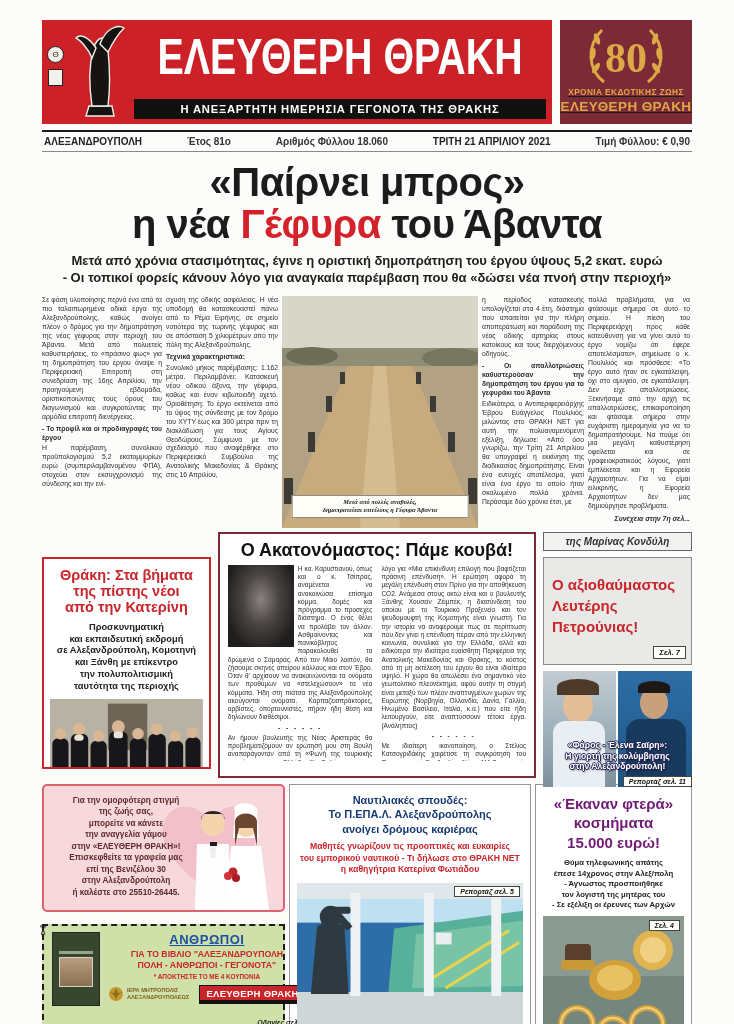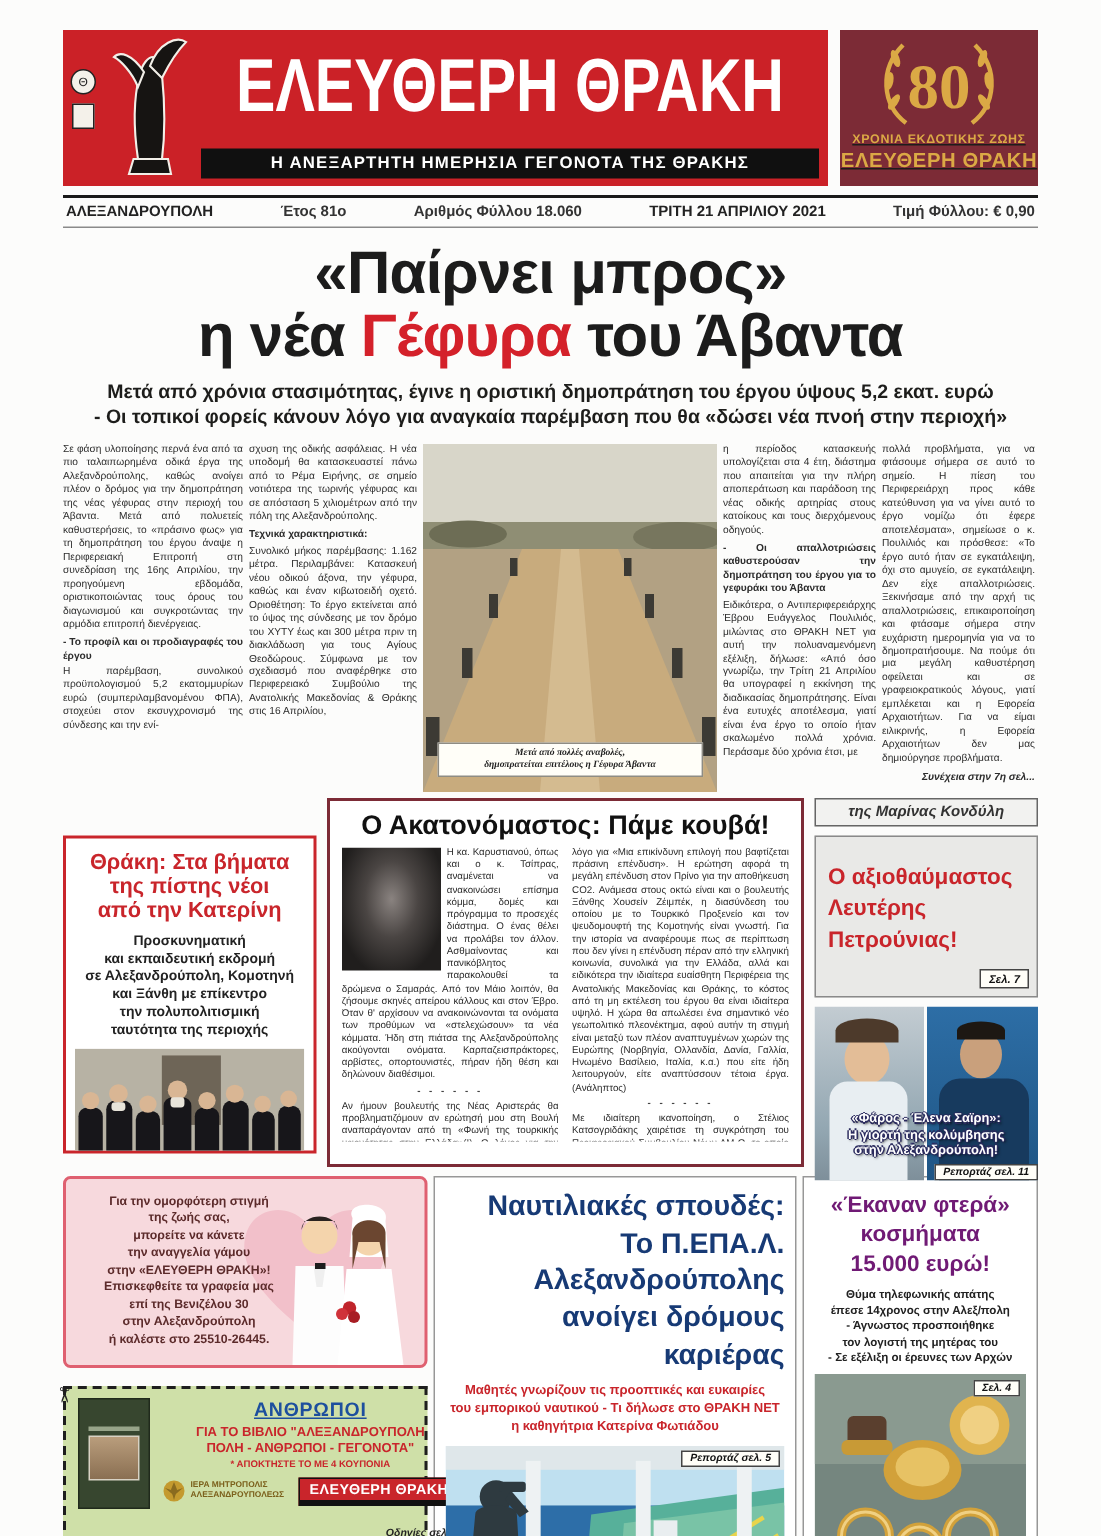--- a/index.html
+++ b/index.html
@@ -101,21 +101,21 @@
   .coupon-red{color:#c9252b;font-weight:800;font-size:8.7px;line-height:1.3;margin-top:2px;}
   .coupon-small{color:#c9252b;font-weight:700;font-size:6.4px;margin-top:1px;}
   .coupon-row{display:flex;align-items:center;justify-content:center;gap:10px;margin-top:5px;}
   .emblem-wrap{display:flex;align-items:center;gap:3px;}
   .emblem-txt{font-size:5.6px;font-weight:700;color:#7c611c;text-align:left;line-height:1.3;}
   .minilogo{background:#c9252b;border:1px solid #111;border-bottom:4px solid #111;color:#fff;
     font-weight:800;font-size:9.5px;padding:2px 6px 1px;letter-spacing:.3px;white-space:nowrap;}
   .coupon-note{position:absolute;right:0;bottom:-2px;font-style:italic;font-weight:700;font-size:7px;color:#222;}
   .box-maritime{width:242px;border:1px solid #979797;background:#fff;box-sizing:border-box;height:250px;
     padding:8px 7px;overflow:hidden;}
-  .mar-title{color:#173a75;font-weight:800;font-size:19px;line-height:1.3;text-align:right;}
+  .mar-title{color:#173a75;font-weight:800;font-size:11px;line-height:1.3;text-align:center;}
   .mar-sub{color:#c9252b;font-weight:700;font-size:8.7px;line-height:1.35;text-align:center;margin-top:5px;}
   .mar-photo{margin-top:7px;height:148px;position:relative;overflow:hidden;}
   .mar-photo .pagetag{right:3px;top:3px;}
   .box-jewel{width:157px;border:1px solid #979797;background:#fff;box-sizing:border-box;height:250px;
     padding:9px 7px;overflow:hidden;}
   .jw-title{font-weight:700;font-size:15px;line-height:1.3;text-align:center;color:#701a75;}
   .jw-sub{font-size:7.7px;font-weight:600;line-height:1.35;text-align:center;margin-top:6px;color:#222;}
   .jw-photo{margin-top:6px;height:138px;position:relative;overflow:hidden;}
   .jw-photo .pagetag{right:4px;top:4px;}
   svg{display:block;}

